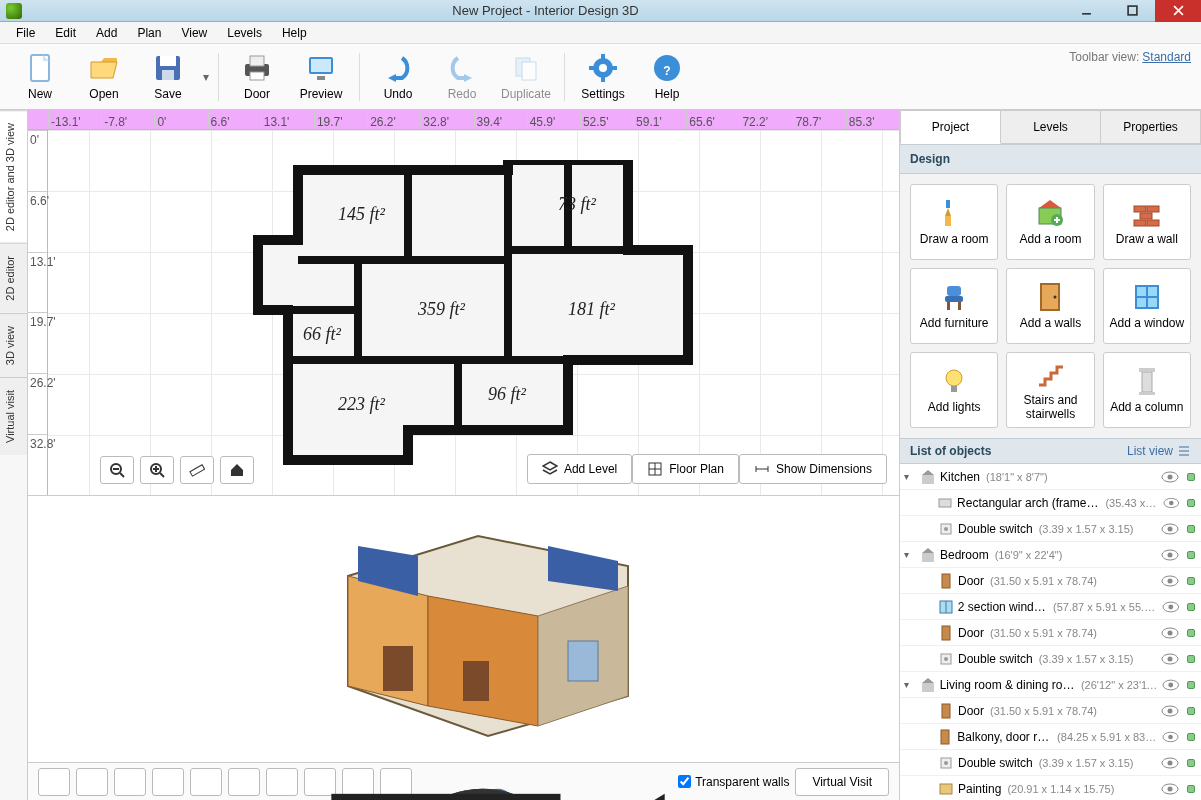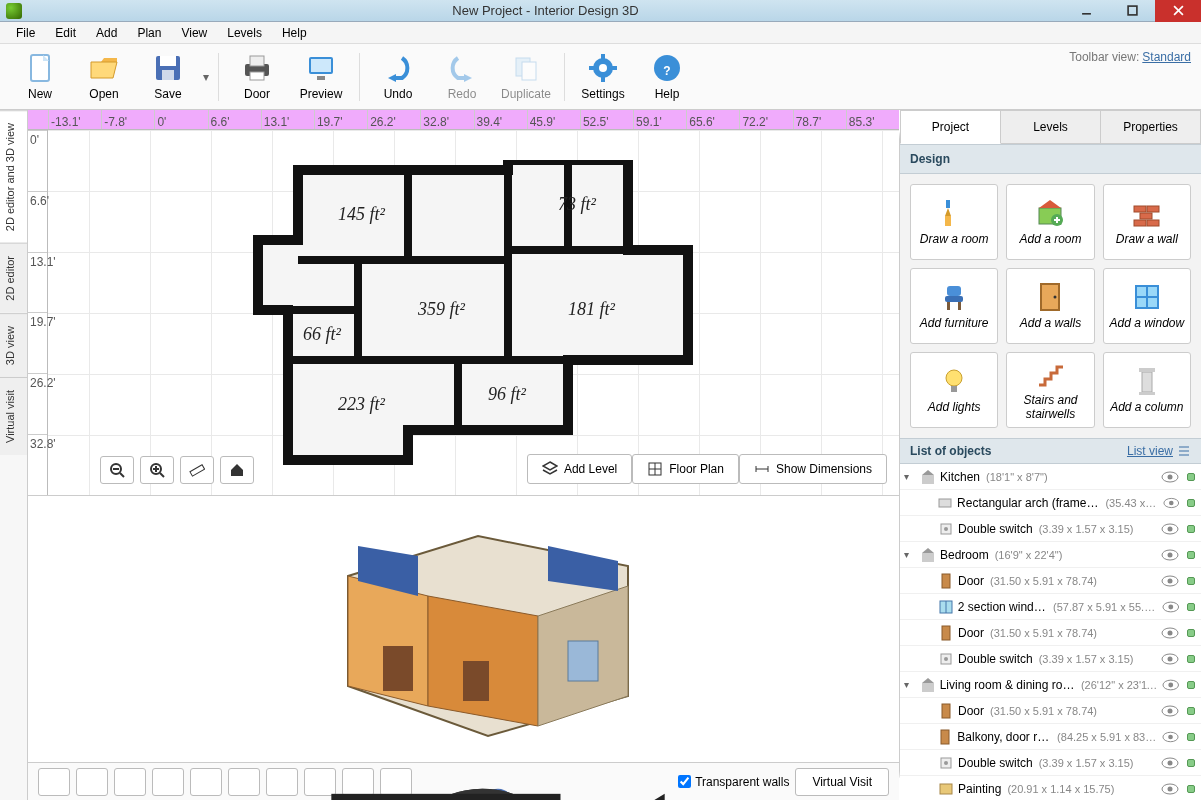--- a/index.html
+++ b/index.html
@@ -54,32 +54,32 @@
 
 .view3d { height: 305px; background: #fff; position: relative; border-top: 1px solid #ccc; }
 .view3d svg { position: absolute; left: 260px; top: 10px; width: 420px; height: 250px; }
 .view3d-bar { position: absolute; left: 0; right: 0; bottom: 0; height: 38px; border-top: 1px solid #ccc; background: #fafafa; display: flex; align-items: center; padding: 0 10px; gap: 6px; }
 .view3d-bar button.icn { width: 32px; height: 28px; border: 1px solid #bbb; background: #fff; border-radius: 3px; display: flex; align-items: center; justify-content: center; }
 .view3d-bar .spacer { flex: 1; }
 .view3d-bar label { display: flex; align-items: center; gap: 4px; }
 .view3d-bar .vvbtn { height: 28px; padding: 0 16px; border: 1px solid #bbb; background: #fff; border-radius: 3px; display: flex; align-items: center; gap: 6px; }
 
 
-.rpanel { width: 302px; background: #f3f3f3; border-left: 1px solid #ccc; display: flex; flex-direction: column; border-radius: 29px; }
+.rpanel { width: 302px; background: #f3f3f3; border-left: 1px solid #ccc; display: flex; flex-direction: column; }
 .rtabs { height: 34px; display: flex; }
 .rtab { flex: 1; display: flex; align-items: center; justify-content: center; border: 1px solid #ccc; border-left: none; background: #eee; font-size: 12px; }
 .rtab:first-child { border-left: 1px solid #ccc; }
 .rtab.active { background: #fff; border-bottom-color: #fff; }
 .rsection-h { height: 30px; background: #dfe7ec; border-top: 1px solid #c3cdd4; border-bottom: 1px solid #c3cdd4; display: flex; align-items: center; padding: 0 10px; font-weight: bold; color: #2a4a5e; }
-.rgrid { padding: 10px; display: grid; grid-template-columns: repeat(3, 1fr); gap: 8px; font-style: italic; }
+.rgrid { padding: 10px; display: grid; grid-template-columns: repeat(3, 1fr); gap: 8px; }
 .rcard { height: 76px; border: 1px solid #ccc; background: #fff; border-radius: 3px; display: flex; flex-direction: column; align-items: center; justify-content: center; gap: 4px; font-size: 11px; text-align: center; padding: 4px; }
 .rcard .cicon { width: 30px; height: 30px; }
 
 .list-h { height: 26px; background: #dfe7ec; border-top: 1px solid #c3cdd4; border-bottom: 1px solid #c3cdd4; display: flex; align-items: center; padding: 0 10px; font-weight: bold; color: #2a4a5e; }
-.list-h .right { margin-left: auto; font-weight: normal; font-size: 11px; color: #3a6ea5; text-decoration: underline; display: flex; align-items: center; gap: 4px; }
+.list-h .right { margin-left: auto; font-weight: normal; font-size: 11px; color: #3a6ea5; display: flex; align-items: center; gap: 4px; }
 .objlist { flex: 1; overflow-y: auto; background: #fff; }
 .objrow { display: flex; align-items: center; height: 26px; padding: 0 6px 0 4px; border-bottom: 1px solid #f0f0f0; gap: 4px; }
 .objrow.group { font-weight: normal; }
 .objrow .exp { width: 12px; color: #666; font-size: 10px; }
 .objrow .oicon { width: 16px; height: 16px; flex-shrink: 0; }
 .objrow .oname { white-space: nowrap; overflow: hidden; text-overflow: ellipsis; }
 .objrow .odim { color: #888; font-size: 11px; margin-left: 2px; white-space: nowrap; overflow: hidden; text-overflow: ellipsis; }
 .objrow.child { padding-left: 22px; }
 .objrow .eye { margin-left: auto; width: 18px; height: 14px; }
 .objrow .dot { width: 8px; height: 8px; background: #8c8; border: 1px solid #595; border-radius: 2px; margin-left: 4px; }

